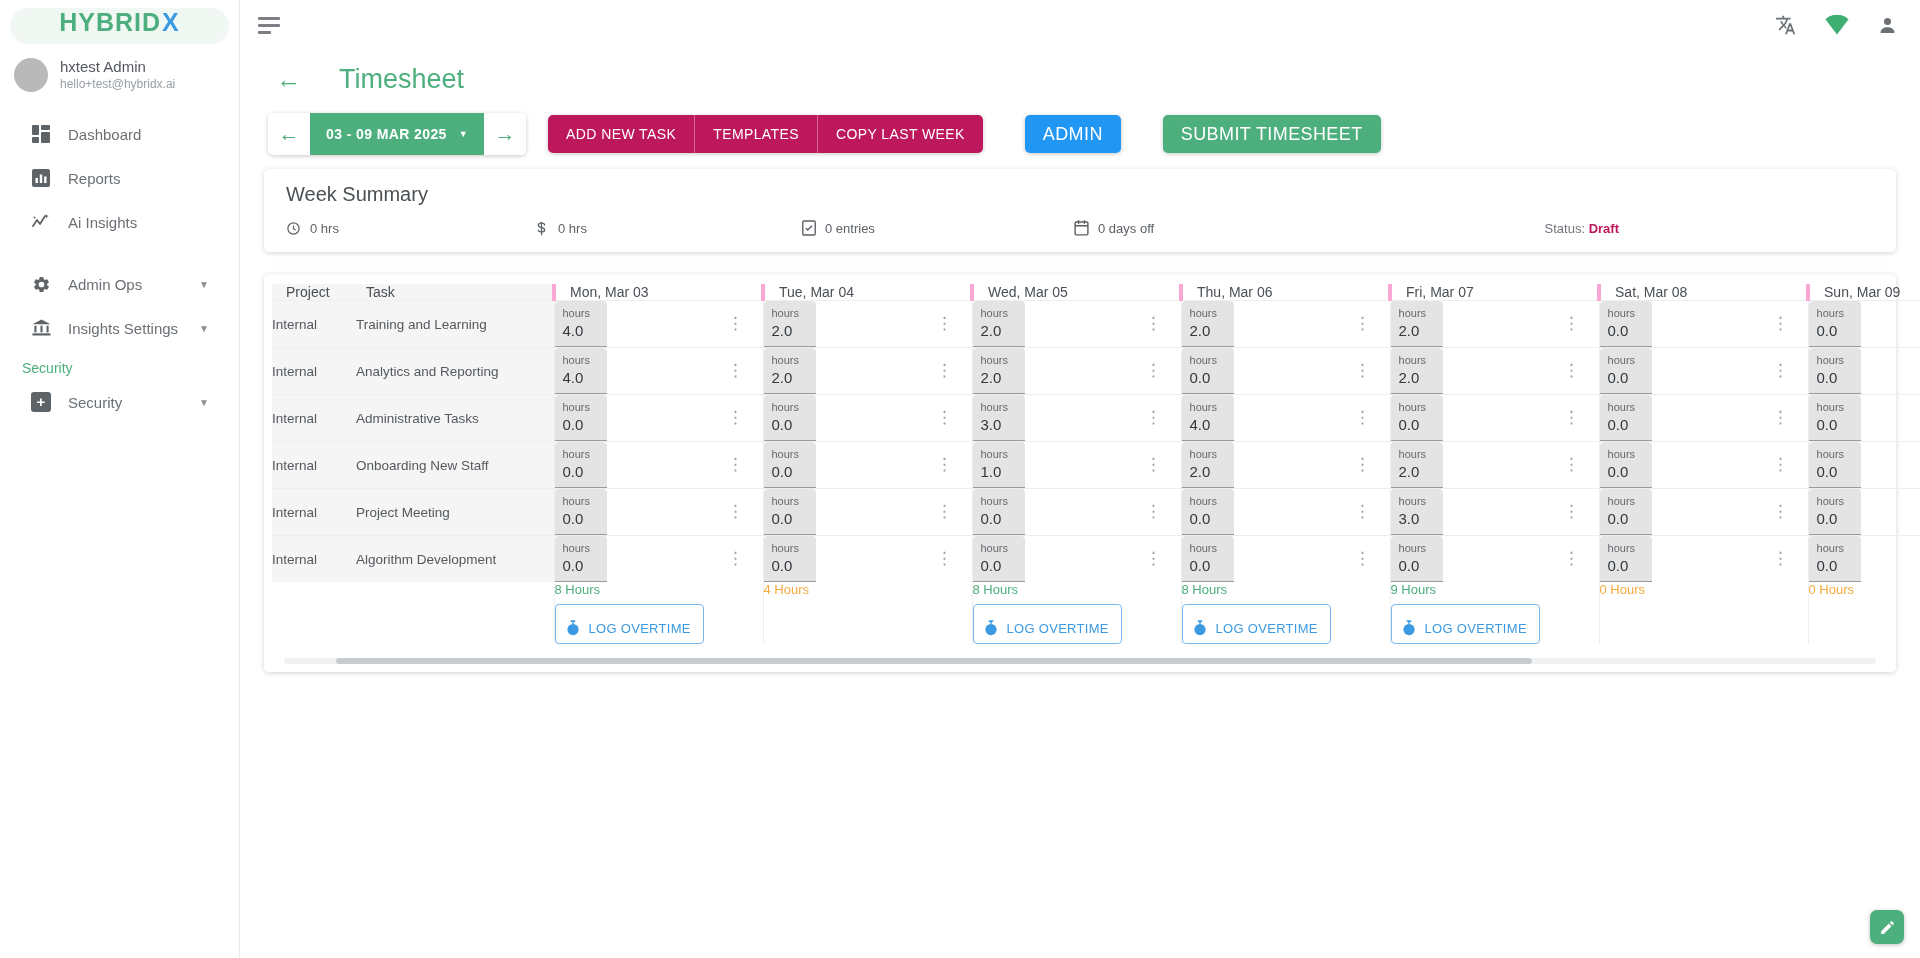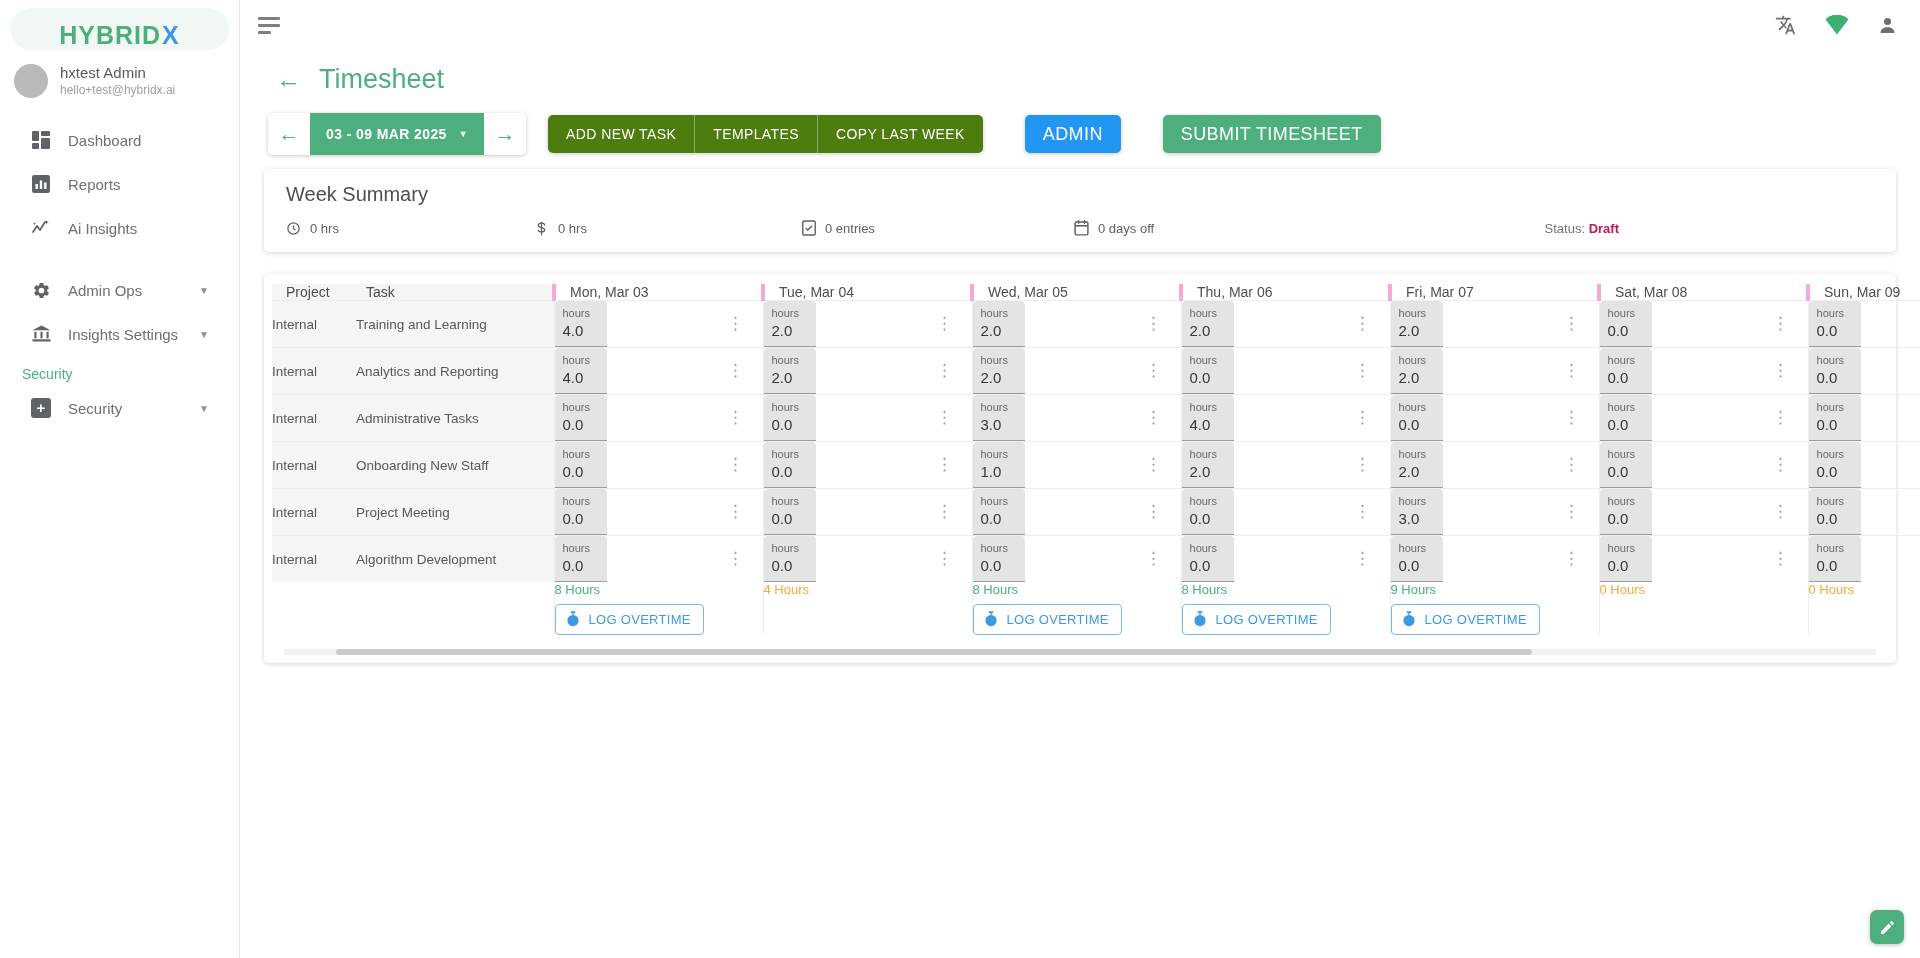--- a/index.html
+++ b/index.html
@@ -14,24 +14,24 @@
   
   .sidebar {
     width: 240px; height: 958px;
     background: #ffffff;
     border-right: 1px solid #e6e8ea;
     flex: 0 0 240px;
     position: relative;
   }
   .logo-wrap {
     margin: 8px 10px 0 10px;
-    height: 42px;
+    height: 36px;
     border-radius: 21px;
     background: #f1f8f4;
-    display: flex; align-items: flex-end; justify-content: center;
+    display: flex; align-items: flex-start; justify-content: center;
   }
   .logo-text {
     font-size: 25px; font-weight: 700; letter-spacing: 1px;
     color: #4caf7d;
     display: flex; align-items: center;
   }
   .logo-text .x { color: #3b9ae1; margin-left: 1px; }
 
   .user-row { display: flex; align-items: center; padding: 14px 14px 6px 14px; gap: 12px; }
   .avatar { width: 34px; height: 34px; border-radius: 50%; background: #b9b9b9; flex: 0 0 34px; }
@@ -64,39 +64,39 @@
   .hamburger { width: 26px; cursor: pointer; display: flex; flex-direction: column; gap: 4px; }
   .hamburger span { display: block; height: 3px; background: #7c8084; border-radius: 1px; }
   .hamburger span:nth-child(1) { width: 22px; }
   .hamburger span:nth-child(2) { width: 22px; }
   .hamburger span:nth-child(3) { width: 13px; }
   .top-icons { display: flex; align-items: center; gap: 28px; color: #6b7075; }
   .top-icons .ti { cursor: pointer; display: flex; align-items: center; }
 
   .page-head { display: flex; align-items: center; gap: 18px; padding: 14px 0 0 36px; }
   .back-arrow { color: #4caf7d; font-size: 25px; line-height: 1; cursor: pointer; }
-  .page-title { font-size: 27px; color: #4caf7d; font-weight: 400; }
+  .page-title { font-size: 27px; color: #4caf7d; font-weight: 400; margin-left: 20px; }
 
   .toolbar { display: flex; align-items: center; gap: 22px; padding: 18px 0 0 28px; }
   .week-nav {
     display: flex; align-items: center; background: #fff;
     border-radius: 5px; box-shadow: 0 1px 4px rgba(0,0,0,.22);
     height: 42px; overflow: hidden;
   }
   .wk-arrow { width: 42px; height: 42px; display: flex; align-items: center; justify-content: center;
     color: #4caf7d; font-size: 21px; cursor: pointer; background: #fff; }
   .wk-label {
     background: #4caf7d; color: #fff; height: 42px; display: flex; align-items: center; gap: 12px;
     padding: 0 16px; font-size: 14px; font-weight: 600; letter-spacing: .4px; cursor: pointer;
   }
   .wk-label .caret { font-size: 9px; }
 
   .btn-group { display: flex; box-shadow: 0 1px 4px rgba(0,0,0,.22); border-radius: 5px; overflow: hidden; }
   .btn {
-    background: #4d7c0f; color: #fff; border: none; height: 38px; padding: 0 18px;
+    background: #be185d; color: #fff; border: none; height: 38px; padding: 0 18px;
     font-size: 14px; font-family: inherit; letter-spacing: .4px; cursor: pointer;
     border-right: 1px solid rgba(255,255,255,.35);
   }
   .btn:last-child { border-right: none; }
   .btn-solo {
     background: #4caf7d; color: #fff; border: none; height: 38px; padding: 0 18px;
     font-size: 18px; font-family: inherit; letter-spacing: .4px; cursor: pointer;
     border-radius: 5px; box-shadow: 0 1px 4px rgba(0,0,0,.22); margin-left: 20px;
   }
   .btn-admin { background: #2196f3; }
@@ -154,21 +154,21 @@
   .kebab { color: #9a9fa4; font-size: 17px; line-height: .7; cursor: pointer; letter-spacing: 0; }
 
   tfoot td { border-left: 1px solid #eceef0; padding: 10px 0 6px 14px; vertical-align: top; }
   tfoot td.noborder { border-left: none; }
   .tot { font-size: 13px; margin-bottom: 7px; }
   .tot.full { color: #4caf7d; }
   .tot.short { color: #f6a93b; }
   .ot-btn {
     display: inline-flex; align-items: center; gap: 9px;
     border: 1px solid #7ab8f0; border-radius: 4px; background: #fff;
-    color: #3b9ae1; font-size: 13px; padding: 6px 12px 7px 10px;
+    color: #3b9ae1; font-size: 13px; padding: 15px 12px 7px 10px;
     cursor: pointer; font-family: inherit; letter-spacing: .3px; white-space: nowrap;
   }
   .ot-btn .si { color: #3b9ae1; display: flex; }
 
   .hscroll { margin: 14px 12px 0 12px; height: 6px; background: #f0f1f2; border-radius: 3px; position: relative; }
   .hscroll .thumb { position: absolute; left: 52px; top: 0; width: 1196px; height: 6px; background: #c8cbce; border-radius: 3px; cursor: pointer; }
 
   .fab {
     position: absolute; right: 16px; bottom: 14px; width: 34px; height: 34px;
     border-radius: 7px; background: #4caf7d; color: #fff;

